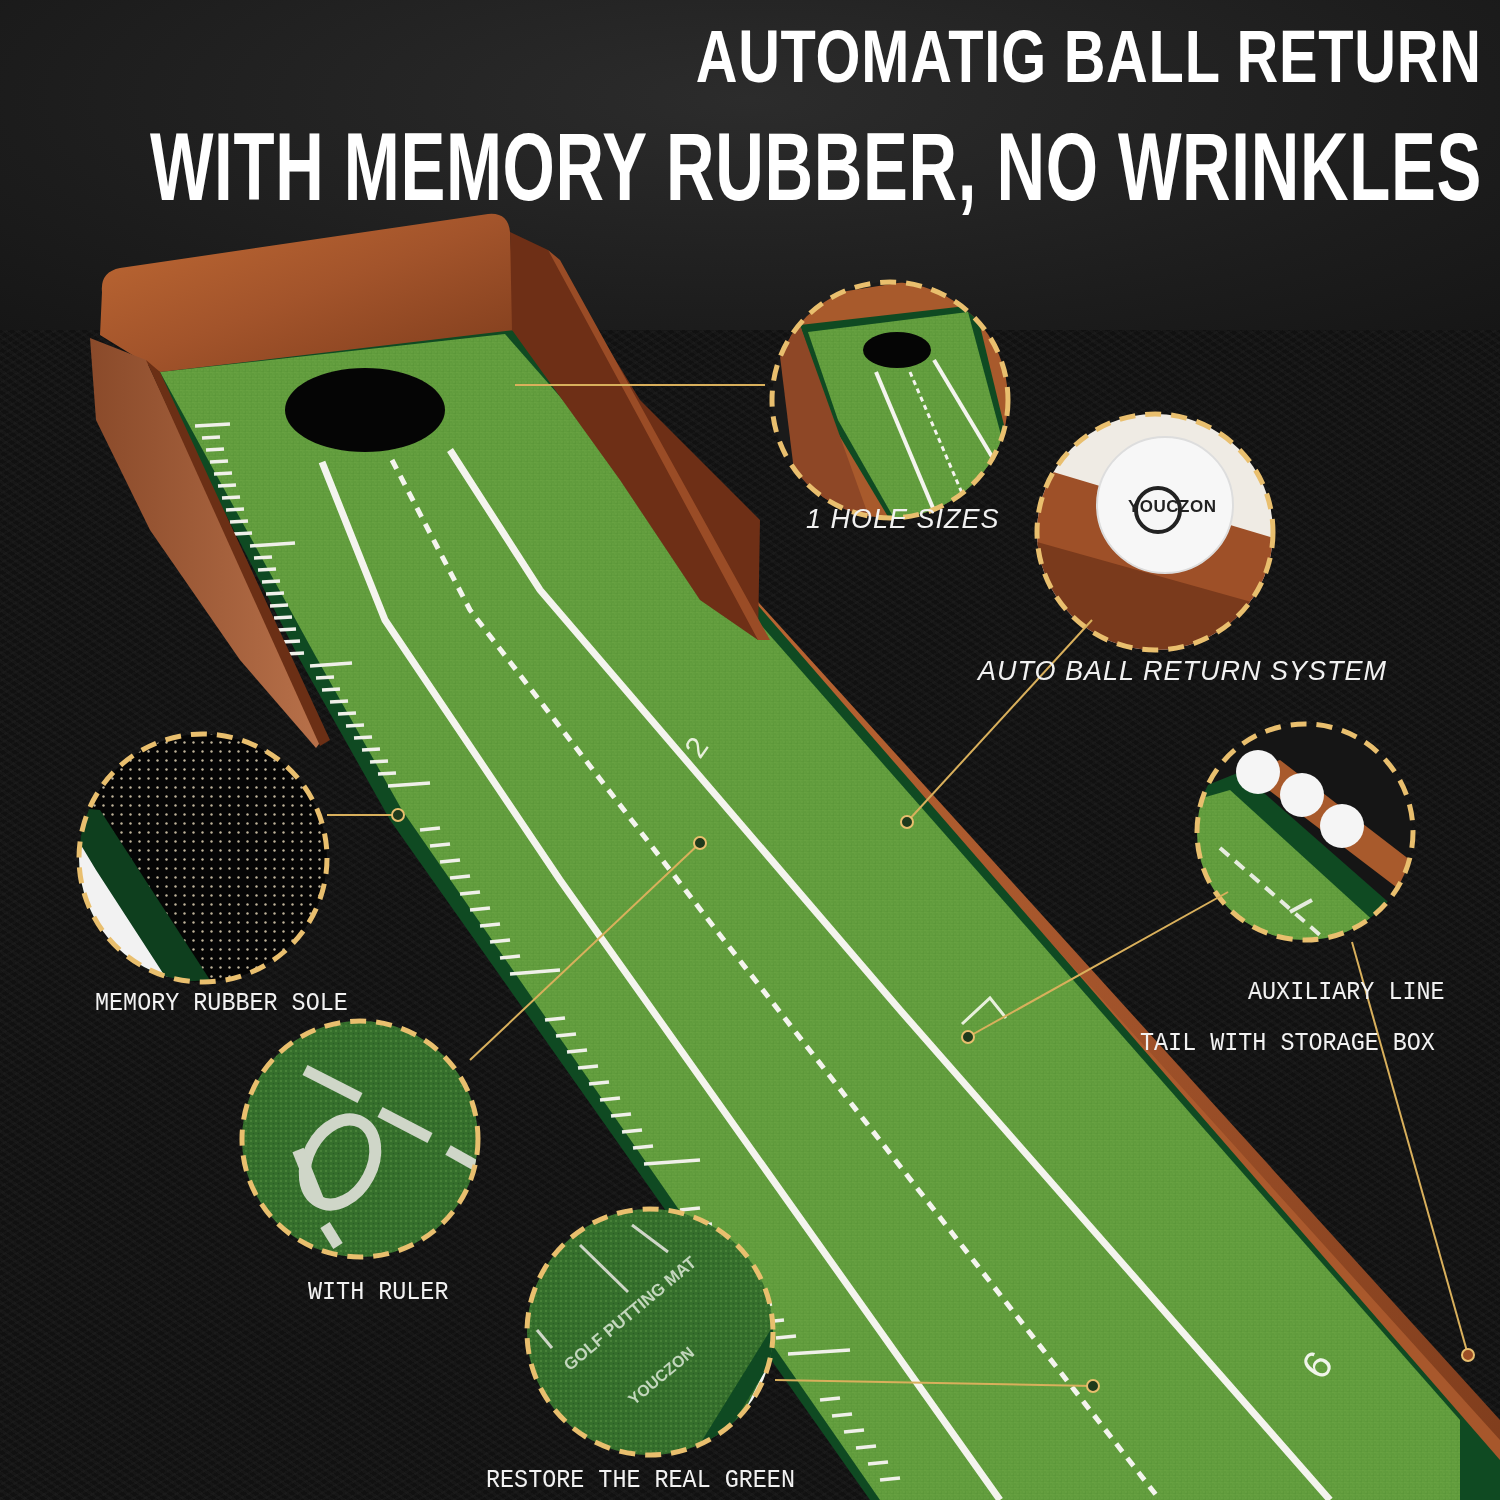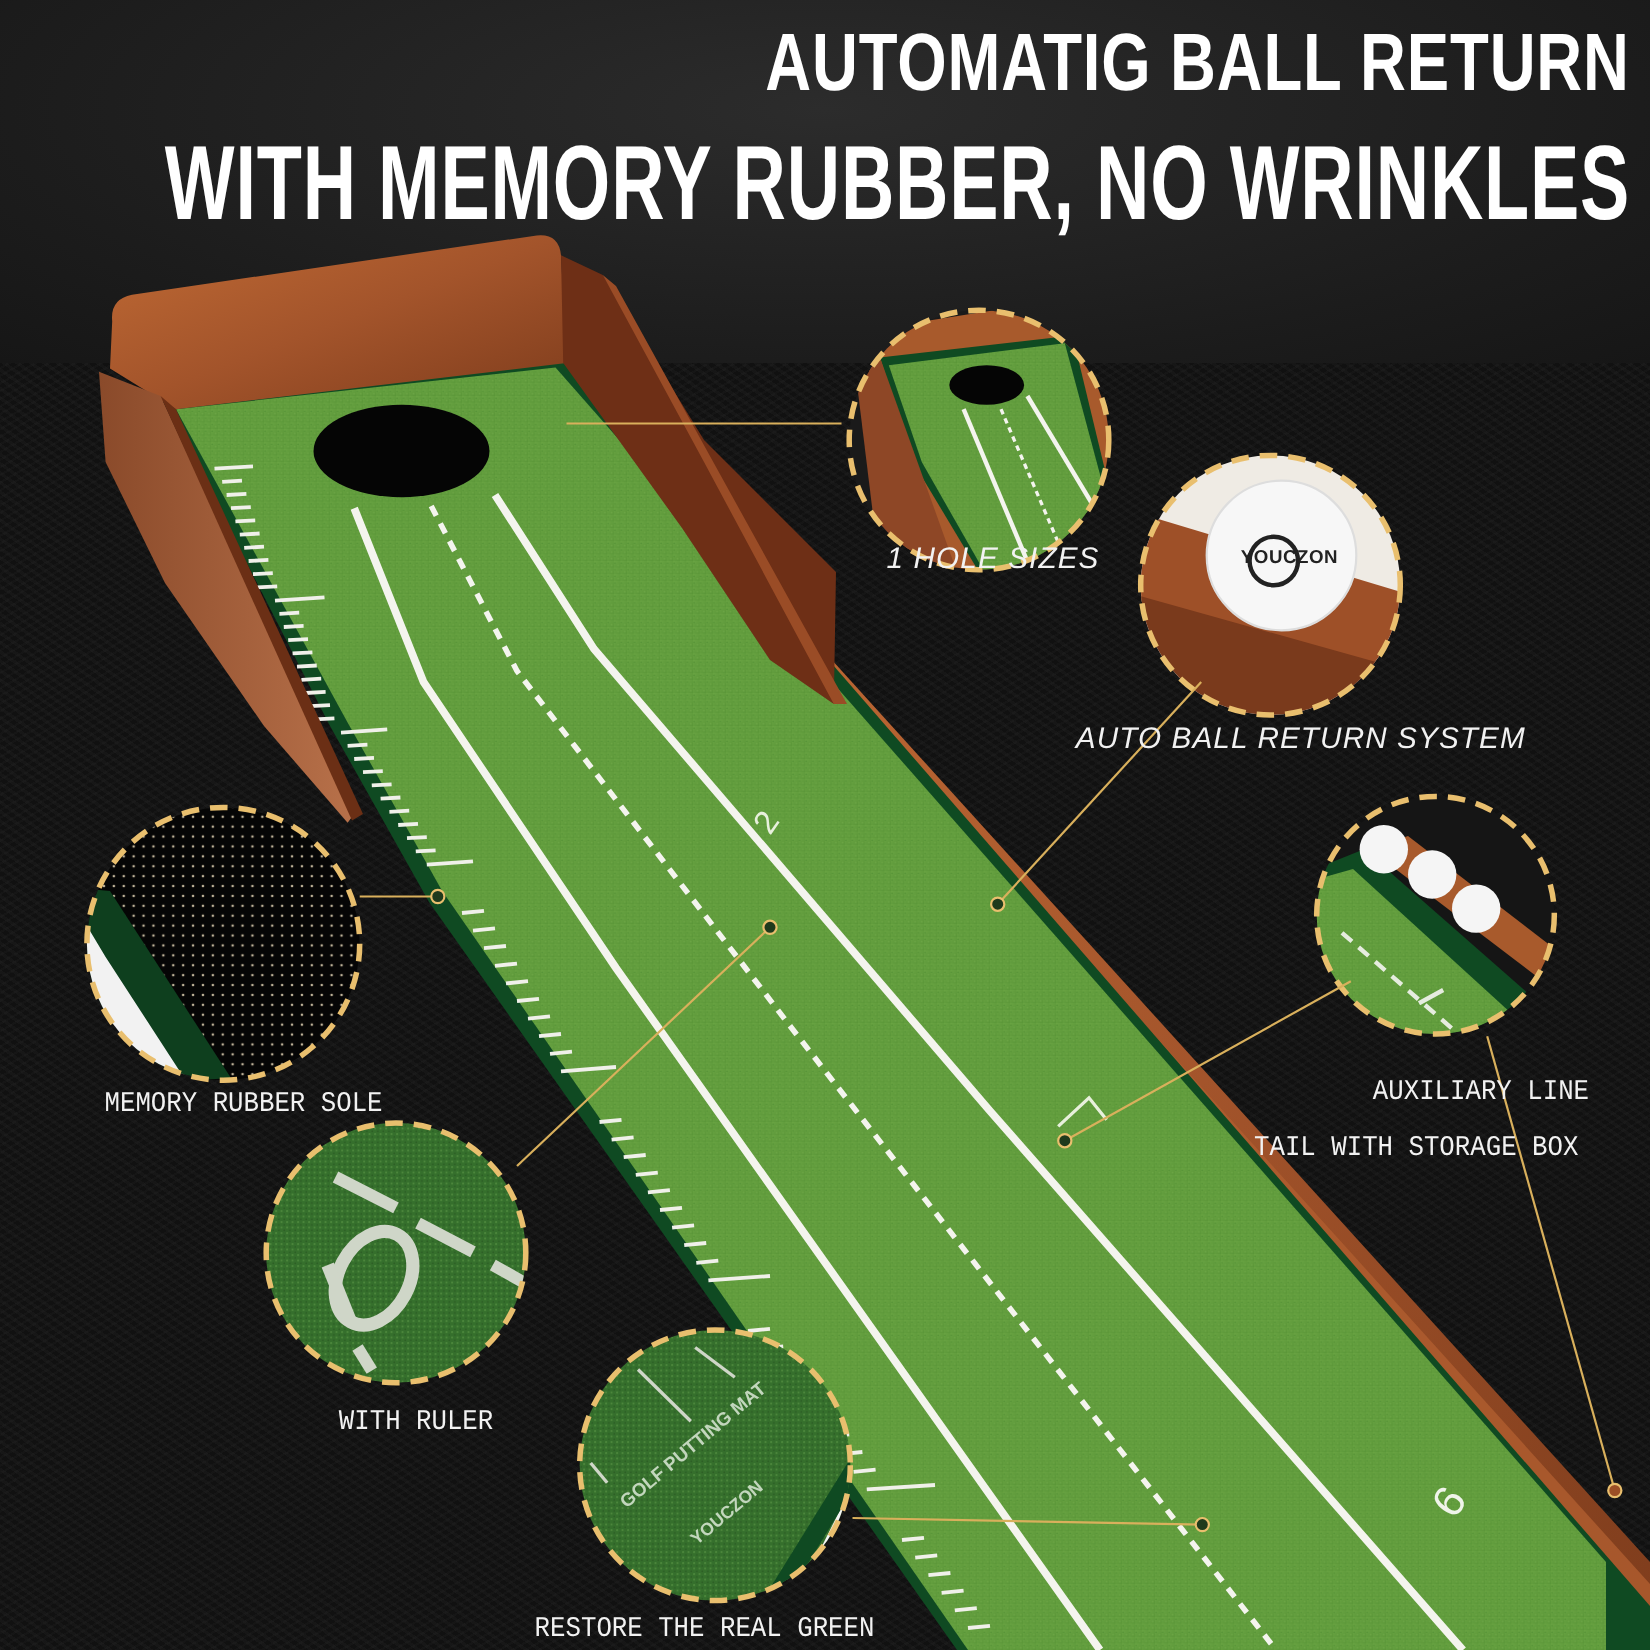--- a/index.html
+++ b/index.html
@@ -294,19 +294,19 @@
     <line x1="775" y1="1380" x2="1093" y2="1386" stroke="#d9b05c" stroke-width="2"></line>
     <circle cx="1093" cy="1386" r="6" fill="#1f3a1c" stroke="#e9bf6e" stroke-width="2"></circle>
   </g>
 </svg>
 
 <div class="ball-brand" style="left:1128px; top:497px;">YOUCZON</div>
 
 <div class="mat-text" style="left:560px; top:1360px; font-size:17px; transform: rotate(-40deg); transform-origin:left top;">GOLF PUTTING MAT</div>
 <div class="mat-text" style="left:625px; top:1395px; font-size:16px; transform: rotate(-40deg); transform-origin:left top;">YOUCZON</div>
 
-<div class="label ital" style="left:806px; top:492px;">1 HOLE SIZES</div>
+<div class="label ital" style="left:806px; top:504px;">1 HOLE SIZES</div>
 <div class="label ital" style="left:978px; top:656px;text-align:center;">AUTO BALL RETURN SYSTEM</div>
 <div class="label mono" style="left:1248px; top:977px;">AUXILIARY LINE</div>
 <div class="label mono" style="left:1140px; top:1028px;">TAIL WITH STORAGE BOX</div>
 <div class="label mono" style="left:95px; top:988px;">MEMORY RUBBER SOLE</div>
 <div class="label mono" style="left:308px; top:1277px;">WITH RULER</div>
 <div class="label mono" style="left:486px; top:1465px;">RESTORE THE REAL GREEN</div>
 
 </body></html>

